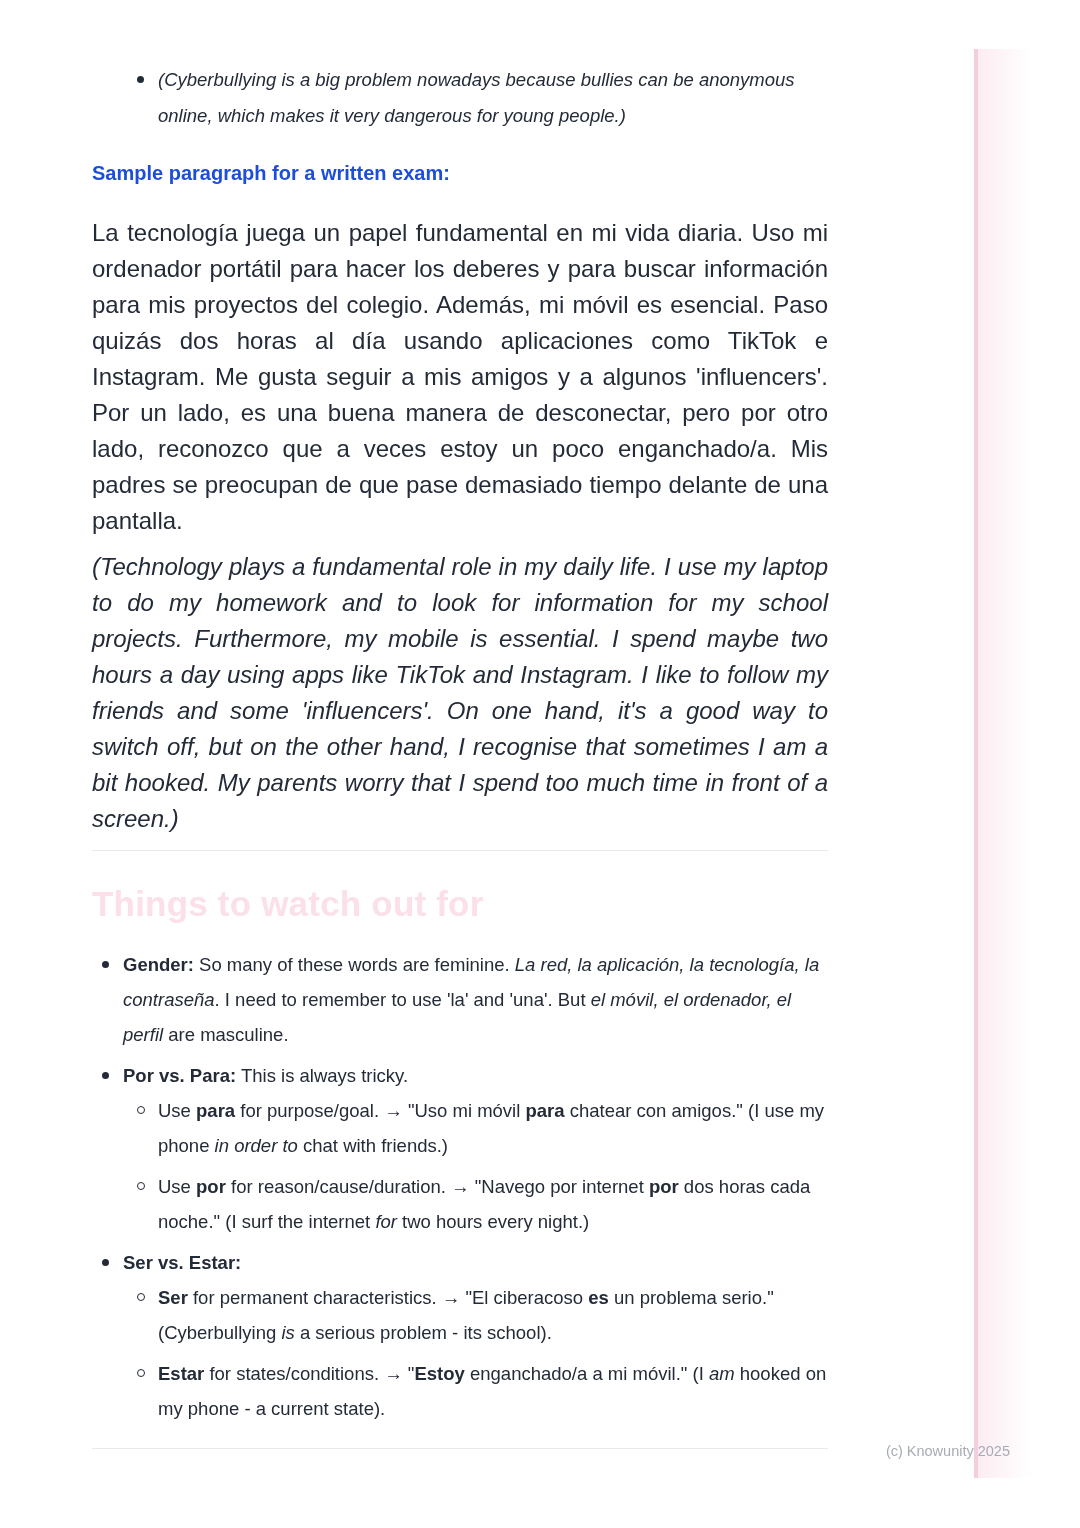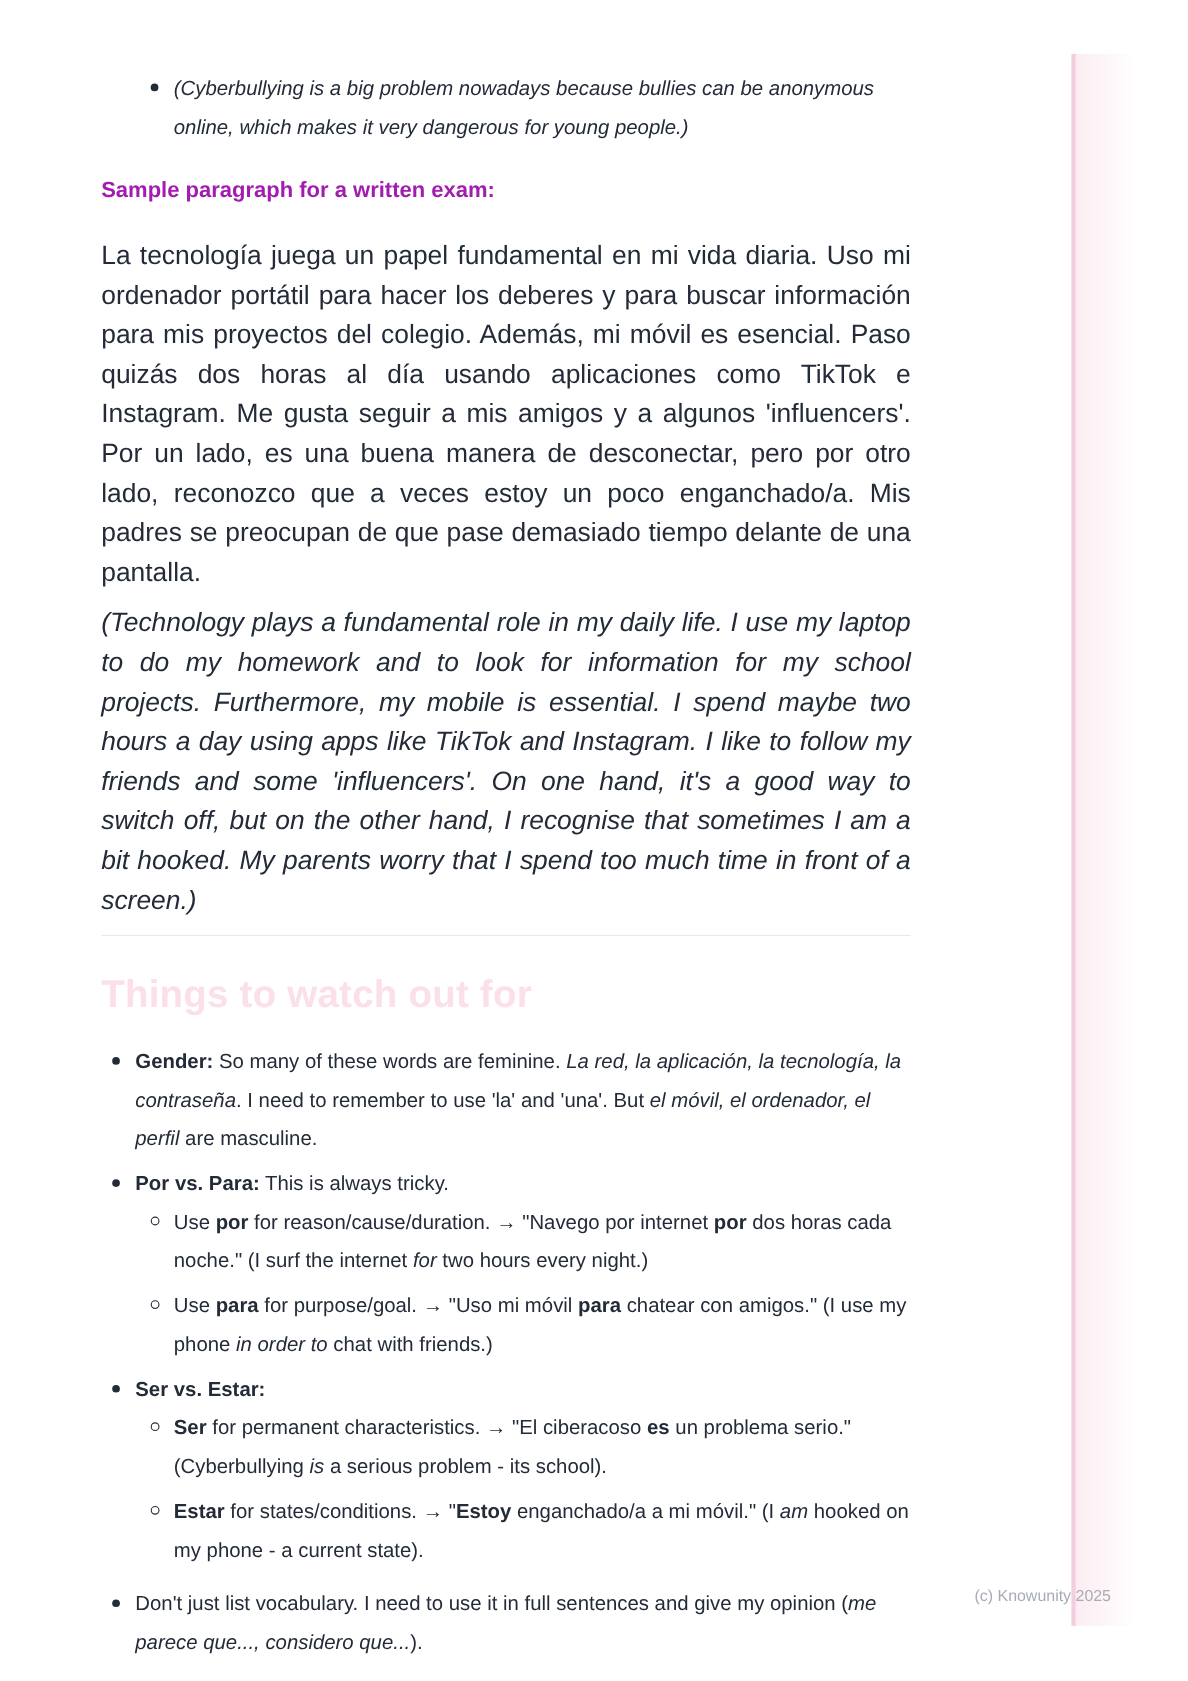--- a/index.html
+++ b/index.html
@@ -37,21 +37,21 @@
   .marker.disc { background: #242b38; }
   .marker.circle { background: transparent; border: 1.7px solid #242b38; width: 6px; height: 6px; top: 13px; }
   .indent1 > .marker { left: 10px; }
   .indent2 > .marker { left: 45px; }
 
   h3.sample-heading {
     margin: 25px 0 0 0;
     font-size: 20px;
     line-height: 28px;
     font-weight: 700;
-    color: #a21caf;
+    color: #1d4ed8;
   }
   p.body-par {
     margin: 28px 0 0 0;
     font-size: 24px;
     line-height: 36px;
     text-align: justify;
   }
   p.english { margin-top: 10px; font-style: italic; }
 
   hr.divider {
@@ -131,48 +131,44 @@
         <span class="marker disc"></span>
         <span><span class="b">Gender:</span><span> So many of these words are feminine. </span><span class="i">La red, la aplicación, la tecnología, la contraseña</span><span>. I need to remember to use 'la' and 'una'. But </span><span class="i">el móvil, el ordenador, el perfil</span><span> are masculine.</span></span>
       </li>
 
       <li class="indent1">
         <span class="marker disc"></span>
         <span><span class="b">Por vs. Para:</span><span> This is always tricky.</span></span>
         <ul class="sub-list">
           <li class="indent2" style="margin-left:-31px;">
             <span class="marker circle"></span>
-            <span><span>Use </span><span class="b">por</span><span> for reason/cause/duration. → "Navego por internet </span><span class="b">por</span><span> dos horas cada noche." (I surf the internet </span><span class="i">for</span><span> two hours every night.)</span></span>
+            <span><span>Use </span><span class="b">para</span><span> for purpose/goal. → "Uso mi móvil </span><span class="b">para</span><span> chatear con amigos." (I use my phone </span><span class="i">in order to</span><span> chat with friends.)</span></span>
           </li>
           <li class="indent2" style="margin-left:-31px;">
             <span class="marker circle"></span>
-            <span><span>Use </span><span class="b">para</span><span> for purpose/goal. → "Uso mi móvil </span><span class="b">para</span><span> chatear con amigos." (I use my phone </span><span class="i">in order to</span><span> chat with friends.)</span></span>
+            <span><span>Use </span><span class="b">por</span><span> for reason/cause/duration. → "Navego por internet </span><span class="b">por</span><span> dos horas cada noche." (I surf the internet </span><span class="i">for</span><span> two hours every night.)</span></span>
           </li>
         </ul>
       </li>
 
       <li class="indent1 gap-before">
         <span class="marker disc"></span>
         <span><span class="b">Ser vs. Estar:</span></span>
         <ul class="sub-list">
           <li class="indent2" style="margin-left:-31px;">
             <span class="marker circle"></span>
             <span><span class="b">Ser</span><span> for permanent characteristics. → "El ciberacoso </span><span class="b">es</span><span> un problema serio." (Cyberbullying </span><span class="i">is</span><span> a serious problem - its school).</span></span>
           </li>
           <li class="indent2" style="margin-left:-31px;">
             <span class="marker circle"></span>
             <span><span class="b">Estar</span><span> for states/conditions. → "</span><span class="b">Estoy</span><span> enganchado/a a mi móvil." (I </span><span class="i">am</span><span> hooked on my phone - a current state).</span></span>
           </li>
         </ul>
       </li>
 
-      <li class="indent1 gap-before-lg">
-        <span class="marker disc"></span>
-        <span><span>Don't just list vocabulary. I need to use it in full sentences and give my opinion (</span><span class="i">me parece que..., considero que...</span><span>).</span></span>
-      </li>
 
     </ul>
 
     <hr class="divider bottom">
 
   </div>
 
   <div class="copyright">(c) Knowunity 2025</div>
 
 </div>

